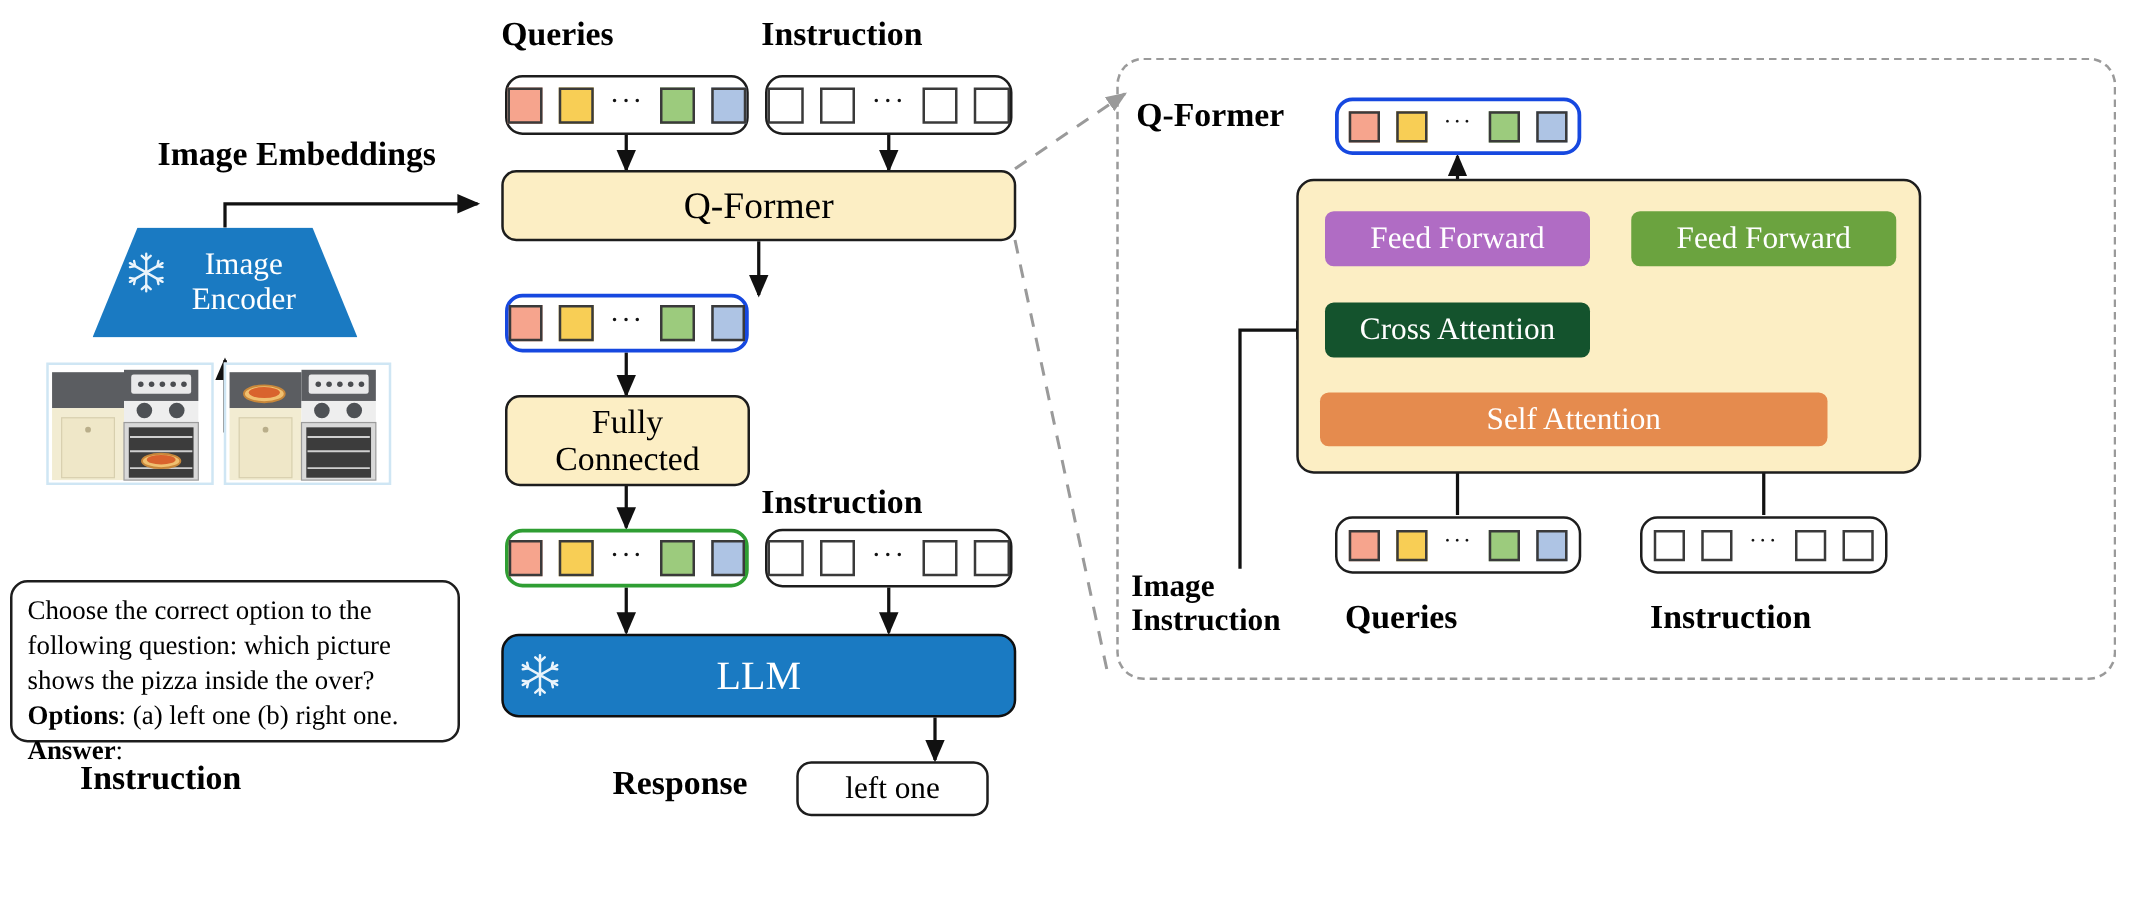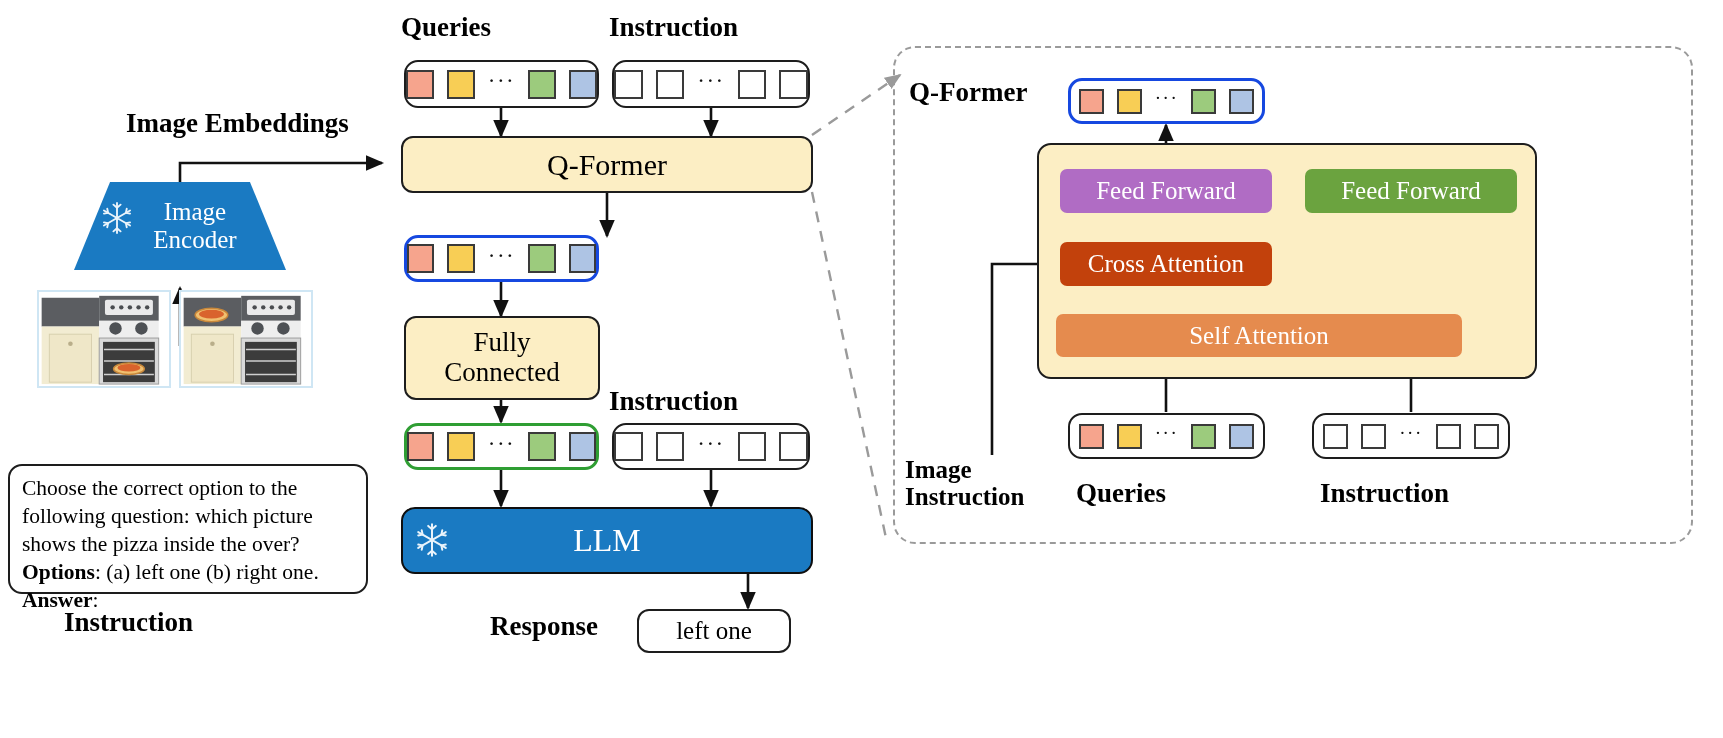--- a/index.html
+++ b/index.html
@@ -47,21 +47,21 @@
   
   .thumb{border:2px solid #cfe6f4;background:#fff;overflow:hidden;}
 
   
   .dashpanel{border:2.5px dashed #9a9a9a;border-radius:22px;background:transparent;}
   .innerpanel{background:#fceec4;border:2.5px solid #1d1d1d;border-radius:14px;}
   .modblk{display:flex;align-items:center;justify-content:center;color:#fff;
           border-radius:7px;font-size:25px;font-family:"Liberation Serif",serif;}
   .mod-ff1{background:#b06cc4;}
   .mod-ff2{background:#6ba33f;}
-  .mod-cross{background:#c2410c;}
+  .mod-cross{background:#14532d;}
   .mod-self{background:#e58b4e;}
 
   svg.ovl{position:absolute;left:0;top:0;width:1723px;height:738px;
           pointer-events:none;overflow:visible;}
 </style>
 </head>
 <body>
 
 <div class="stage">
 
@@ -241,21 +241,21 @@
   </div>
 
   <div class="abs strip blue" style="left:404px;top:235px;width:195px;height:47px;">
     <span class="tok" style="background:#f6a48d;"></span>
     <span class="tok" style="background:#f8ce55;"></span>
     <span class="dots">···</span>
     <span class="tok" style="background:#9ccb7d;"></span>
     <span class="tok" style="background:#aec4e4;"></span>
   </div>
 
-  <div class="abs box fullyc" style="left:404px;top:316px;width:196px;height:84px;">
+  <div class="abs box fullyc" style="left:404px;top:316px;width:196px;height:73px;">
     <span>
       <span>Fully</span><br>
       <span>Connected</span>
     </span>
   </div>
 
   <div class="abs lbl lbl-28" style="left:609px;top:387px;width:204px;">Instruction</div>
 
   <div class="abs strip green" style="left:404px;top:423px;width:195px;height:47px;">
     <span class="tok" style="background:#f6a48d;"></span>

